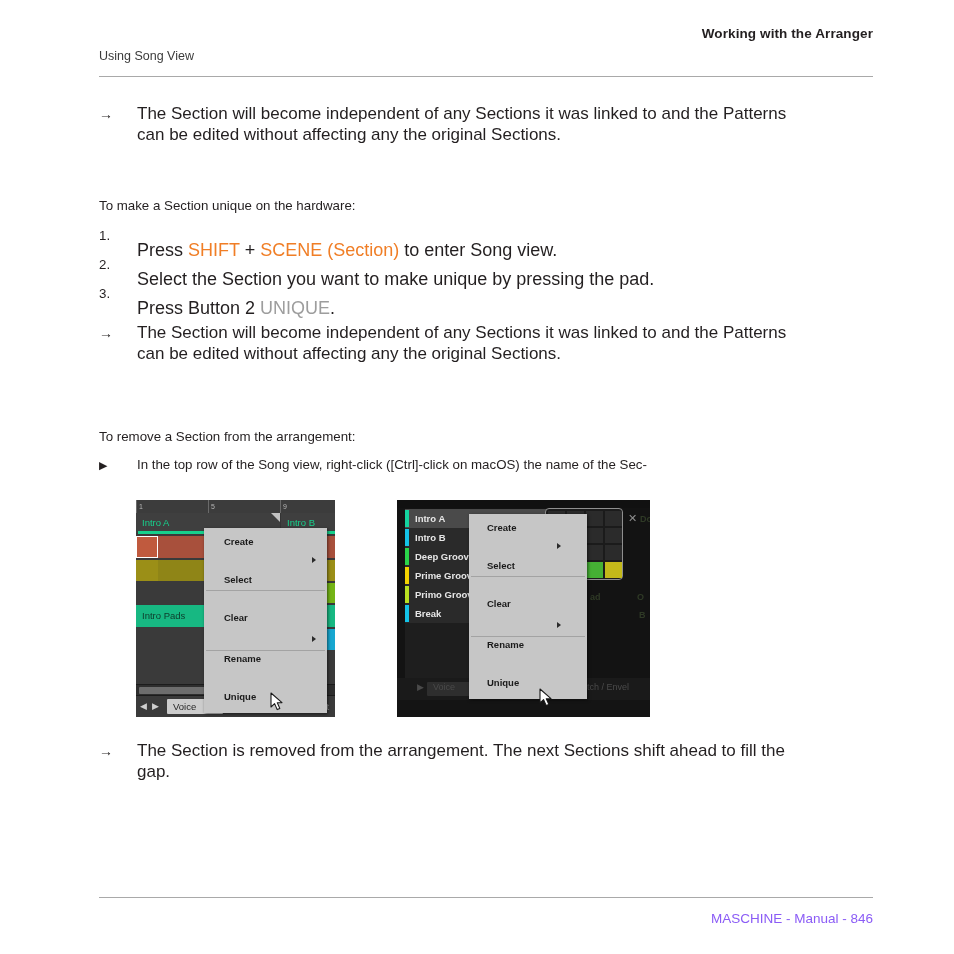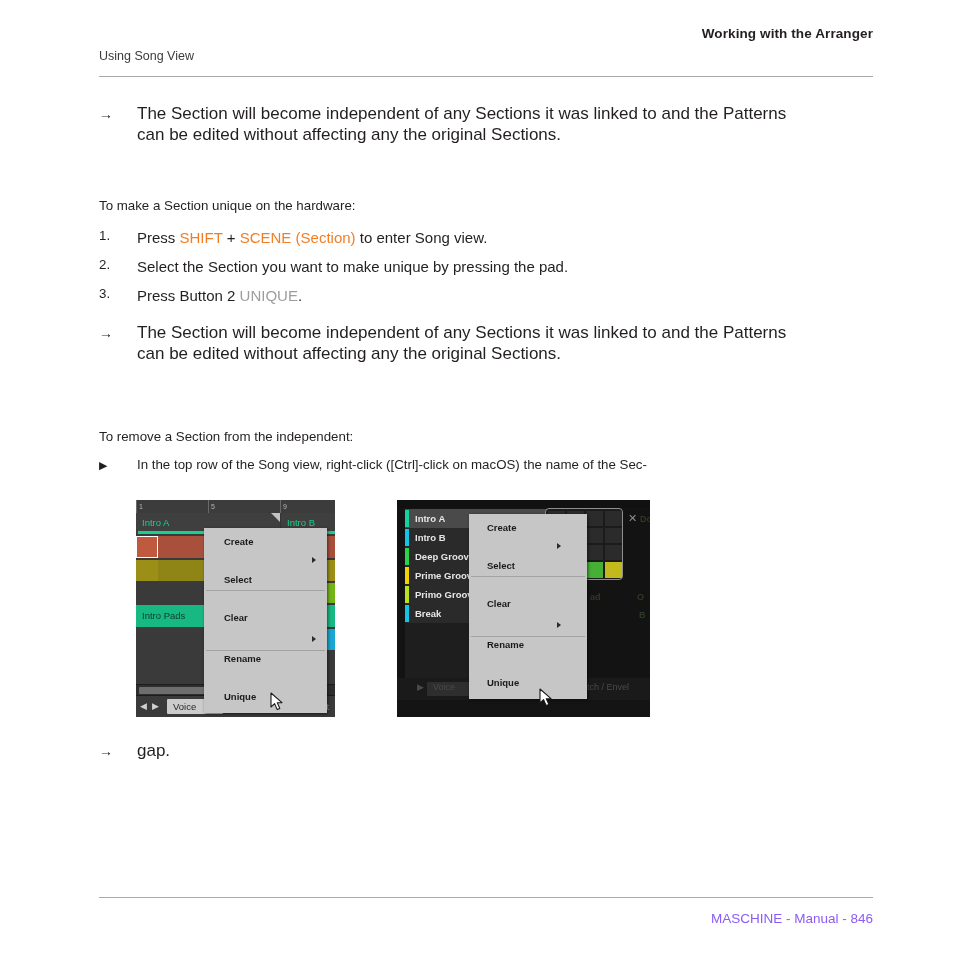--- a/index.html
+++ b/index.html
@@ -74,23 +74,24 @@
     display: flex;
     width: 700px;
   }
   .num-marker {
     flex: 0 0 38px;
     font-size: 13.3px;
     color: #231f20;
   }
   .num-text {
     flex: 1;
-    font-size: 15px;
+    font-size: 18px;
     line-height: 20px;
     color: #231f20;
+    margin-top: 12px;
   }
   .hl-orange { color: #F07E26; }
   .hl-grey { color: #9d9d9d; }
 
   .h2 {
     position: absolute;
     font-size: 16.5px;
     font-weight: bold;
     color: #231f20;
     letter-spacing: -0.1px;
@@ -295,21 +296,21 @@
 
   <div class="arrow-block" style="left:99px; top:323px;">
     <div class="arrow-glyph">→</div>
     <div class="arrow-text">
       <span>The Section will become independent of any Sections it was linked to and the Patterns</span>
       <span style="display:block;text-align:left;">can be edited without affecting any the original Sections.</span>
     </div>
   </div>
 
 
-  <div class="para" style="left:99px; top:427px;">To remove a Section from the independent:</div>
+  <div class="para" style="left:99px; top:427px;">To remove a Section from the arrangement:</div>
 
   <div class="bullet-block" style="left:99px; top:455px;">
     <div class="bullet-glyph">▶</div>
     <div class="bullet-text">
       <span>In the top row of the Song view, right-click ([Ctrl]-click on macOS) the name of the Sec-</span>
     </div>
   </div>
 
   <div class="fig" id="figL">
 
@@ -465,20 +466,21 @@
     </div>
 
     <svg class="cursor" style="left:142px; top:188px;" width="14" height="20" viewBox="0 0 14 20">
       <polygon points="1,1 1,15 4.6,11.6 7.2,17.6 9.8,16.4 7.3,10.8 12,10.6" fill="#ffffff" stroke="#1a1a1a" stroke-width="1.1" stroke-linejoin="round"></polygon>
     </svg>
   </div>
 
   <div class="arrow-block" style="left:99px; top:741px;">
     <div class="arrow-glyph">→</div>
     <div class="arrow-text">
+      <span>The Section is removed from the arrangement. The next Sections shift ahead to fill the</span>
       <span style="display:block;text-align:left;">gap.</span>
     </div>
   </div>
 
   <div class="footer-rule"></div>
   <div class="footer-text">MASCHINE - Manual - 846</div>
 
 </div>
 
 </body></html>

